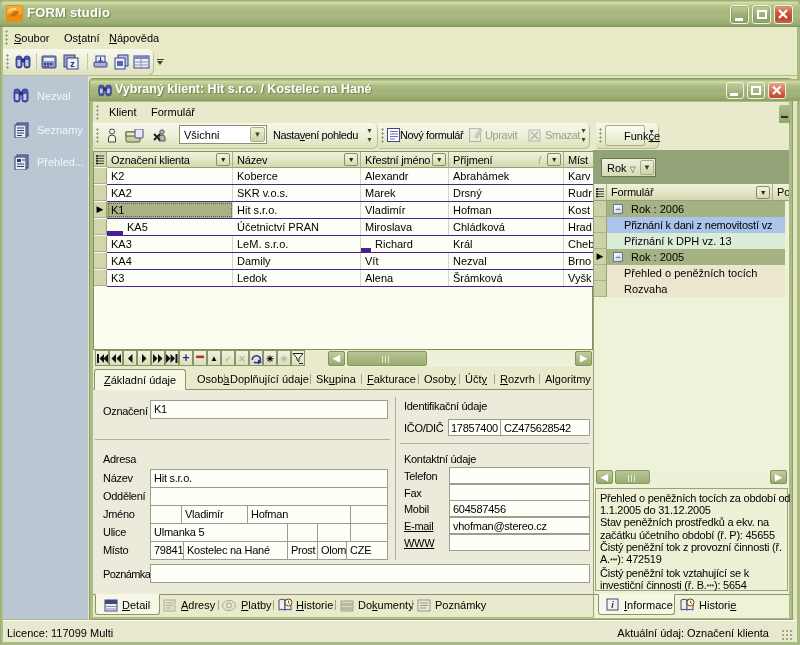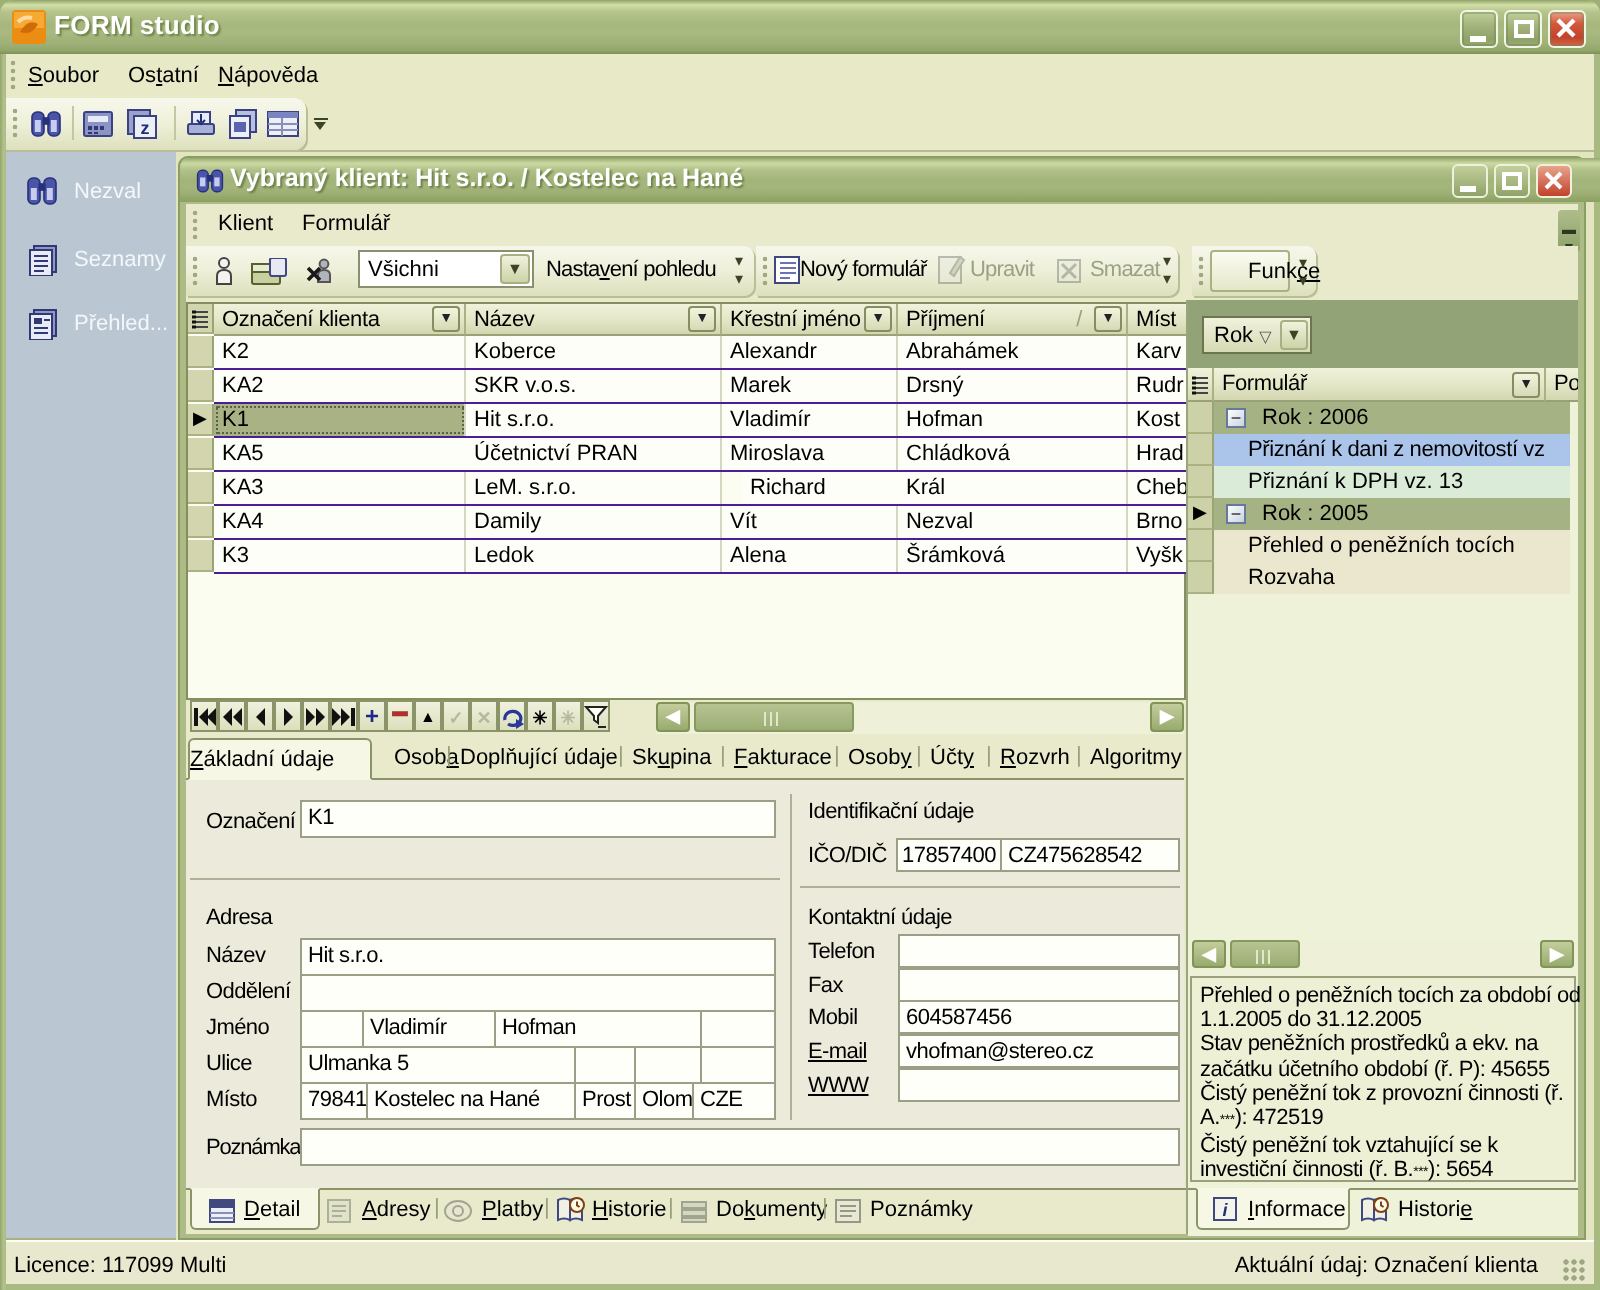--- a/index.html
+++ b/index.html
@@ -37,33 +37,33 @@
 .tbarband{position:absolute;top:0;height:25px;background:linear-gradient(180deg,#f6f7eb 0%,#edefd8 50%,#dde0bc 100%);border-radius:0 5px 5px 0;box-shadow:1px 1px 0 #b9bf94}
 .tbtn{position:absolute;top:2px;height:20px;font-size:11px;color:#000;display:flex;align-items:center;letter-spacing:-0.4px;white-space:nowrap}
 .combo{position:absolute;background:#fff;border:1px solid #889070}
 .combobtn{position:absolute;right:1px;top:1px;width:15px;bottom:1px;background:linear-gradient(180deg,#f0f2dc,#cdd3a8);border:1px solid #a8b083;border-radius:2px;font-size:8px;color:#3c4428;text-align:center;line-height:13px}
 .chev{position:absolute;width:11px;height:22px;font-size:8px;color:#3c4428;text-align:center}
 
 #grid{position:absolute;left:0px;top:49px;width:500px;height:199px;background:#fbfdf0;border:1px solid #848e5e}
 .gh{position:absolute;top:0;height:16px;background:linear-gradient(180deg,#f0f2da 0%,#e3e6c6 55%,#d3d6af 100%);border-right:1px solid #aab183;border-bottom:1px solid #98a276;font-size:11px;color:#000;padding:2px 0 0 4px;letter-spacing:-0.2px;white-space:nowrap;overflow:hidden}
 .hdd{position:absolute;top:1px;width:14px;height:13px;background:linear-gradient(180deg,#f2f4de,#d6dab4);border:1px solid #848e62;border-radius:2px;font-size:7px;color:#222;text-align:center;line-height:12px}
 .gsel{position:absolute;left:0;width:13px;background:#d2d5ad;border-right:1px solid #9aa474;border-bottom:1px solid #aab183}
-.grow{position:absolute;left:13px;height:17px;border-bottom:1px solid #4c1d95}
+.grow{position:absolute;left:13px;height:17px;border-bottom:5px solid #4c1d95}
 .gcell{position:absolute;top:0;height:16px;border-right:1px solid #d5d8c0;padding:2px 0 0 4px;font-size:11px;white-space:nowrap;overflow:hidden;background:#fefef8}
 
 .nbtn{position:absolute;top:0;width:14px;height:16px;background:linear-gradient(180deg,#f0f1de,#dcdfbc);border:1px solid #8b9368;font-size:9px;text-align:center;line-height:14px;font-weight:bold;padding-top:1px}
 
 .sbar{position:absolute;background:#eef0d8}
 .sarrow{position:absolute;width:17px;height:15px;background:linear-gradient(180deg,#c3cd9c,#98ab6e);border:1px solid #7f9456;border-radius:2px;color:#fff;font-size:9px;font-weight:bold;text-align:center;line-height:13px}
 .sthumb{position:absolute;background:linear-gradient(180deg,#b6c492,#9cad74);border:1px solid #87995f;border-radius:2px}
 .thgrip{position:absolute;left:50%;top:4px;width:9px;height:7px;margin-left:-5px;background-image:repeating-linear-gradient(90deg,#e2e8cc 0,#e2e8cc 1px,transparent 1px,transparent 3px)}
 
 .tabrow{position:absolute;font-size:11px}
 .tab{position:absolute;top:0;color:#000;white-space:nowrap}
-.atab{position:absolute;background:#f6f7e4;border:1px solid #8a9468;border-bottom:none;border-radius:3px 3px 0 0;}
+.atab{position:absolute;background:#f6f7e4;border:1px solid #8a9468;border-bottom:none;border-radius:3px 3px 0 0;text-align:center}
 
 #form{position:absolute;left:0px;top:288px;width:499px;height:204px;background:#eceada}
 .flabel{position:absolute;font-size:11px;color:#000;letter-spacing:-0.3px;white-space:nowrap}
 .finput{position:absolute;background:#fffffa;border:1px solid #99a086;font-size:11px;padding:2px 0 0 3px;white-space:nowrap;letter-spacing:-0.25px;overflow:hidden}
 .hline{position:absolute;height:1px;background:#b0b098}
 .vline{position:absolute;width:1px;background:#b0b098}
 
 #rpanel{position:absolute;left:501px;top:48px;width:195px;height:468px;background:#edf2d8}
 .rrow{position:absolute;left:0;width:191px;height:16px}
 .rsel{position:absolute;left:0;top:0;width:13px;height:16px;background:#ccd1a7;border-right:1px solid #9aa474;border-bottom:1px solid #aab183}
@@ -300,21 +300,21 @@
           <div class="gcell" style="left:457px;width:29px;border-right:none">Rudr</div>
       </div>
       <div class="grow" style="top:50px;width:486px">
         <div class="gcell" style="left:0;width:126px;background:#a8b284;outline:1px dotted #5a6244;outline-offset:-2px">K1</div>
           <div class="gcell" style="left:126px;width:128px">Hit s.r.o.</div>
           <div class="gcell" style="left:254px;width:88px">Vladimír</div>
           <div class="gcell" style="left:342px;width:115px">Hofman</div>
           <div class="gcell" style="left:457px;width:29px;border-right:none">Kost</div>
       </div>
       <div class="grow" style="top:67px;width:486px">
-        <div class="gcell" style="left:0;width:146px">KA5</div>
+        <div class="gcell" style="left:16px;width:146px">KA5</div>
           <div class="gcell" style="left:126px;width:128px">Účetnictví PRAN</div>
           <div class="gcell" style="left:254px;width:88px">Miroslava</div>
           <div class="gcell" style="left:342px;width:115px">Chládková</div>
           <div class="gcell" style="left:457px;width:29px;border-right:none">Hrad</div>
       </div>
       <div class="grow" style="top:84px;width:486px">
         <div class="gcell" style="left:0;width:126px">KA3</div>
           <div class="gcell" style="left:126px;width:128px">LeM. s.r.o.</div>
           <div class="gcell" style="left:264px;width:88px">Richard</div>
           <div class="gcell" style="left:342px;width:115px">Král</div>

